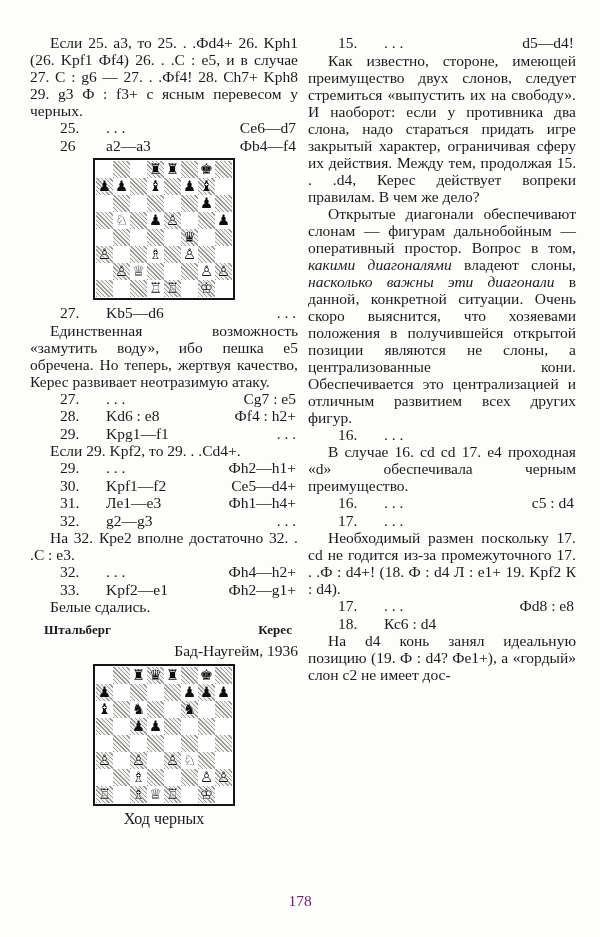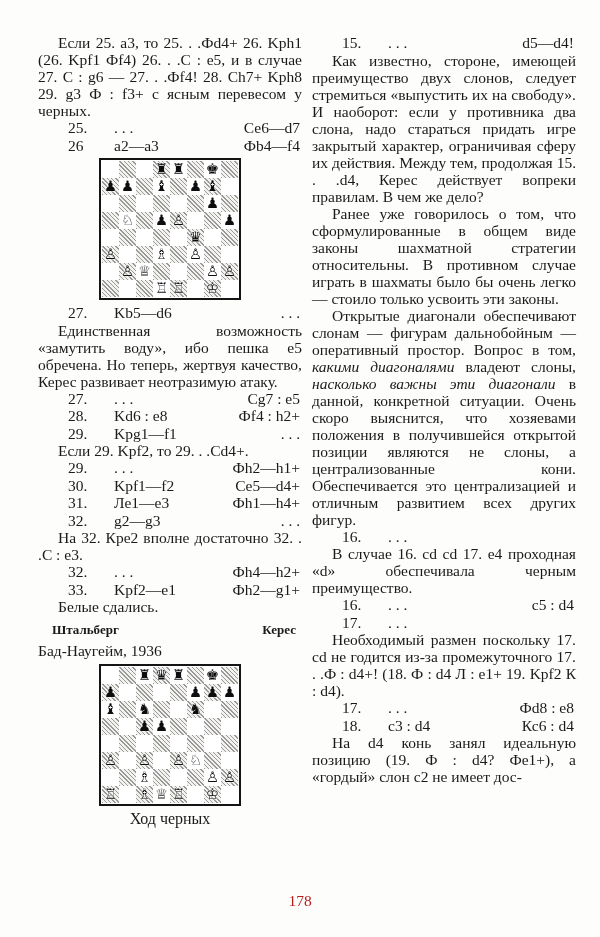--- a/index.html
+++ b/index.html
@@ -5,21 +5,21 @@
   html,body{margin:0;padding:0;}
   body{
     width:600px;height:937px;
     background:#fdfdfb;
     font-family:"Liberation Serif", serif;
     font-size:15.5px;
     color:#1a1a1a;
     position:relative;
     overflow:hidden;
   }
-  .page{ padding:34px 24px 0 30px; display:flex; gap:10px;margin-left:8px; }
+  .page{ padding:34px 24px 0 30px; display:flex; gap:10px; }
   .col{ width:268px; }
   p{ margin:0; text-align:justify; text-indent:20px; line-height:17px; }
   .it{ font-style:italic; }
 
   .mv{ display:flex; line-height:17.5px; padding-left:30px; }
   .mv .n{ flex:0 0 46px; }
   .mv .w{ flex:1; }
   .mv .b{ flex:0 0 auto; text-align:center; padding-right:2px; }
 
   .board-wrap{ display:flex; flex-direction:column; align-items:center; margin:4px 0; }
@@ -38,25 +38,25 @@
   .pc{
     font-family:"DejaVu Sans", sans-serif;
     font-size:14.5px; line-height:17px; color:#0d0d0d;
     text-shadow:0 0 1px #fff,0 0 2px #fff,0 0 2px #fff;
   }
   .game-header{
     display:flex; justify-content:space-between;
     font-weight:bold; font-size:13px; line-height:22px;
     padding:4px 6px 0 14px;
   }
-  .game-sub{ text-align:left; line-height:19px; }
+  .game-sub{ text-align:right; line-height:19px; }
   .caption{ text-align:right; line-height:19px; margin-top:3px; font-size:16px; }
   .pageno{
     position:absolute; left:0; right:0; top:892px;
-    text-align:center; font-size:15.5px; color:#b91c1c;
+    text-align:center; font-size:15.5px; color:#701a75;
   }
 </style>
 </head>
 <body>
 
 <div class="page">
 
   <div class="col">
     <p>Если 25. а3, то 25. . .Фd4+ 26. Kph1 (26. Kpf1 Фf4) 26. . .С : е5, и в случае 27. С : g6 — 27. . .Фf4! 28. Ch7+ Kph8 29. g3 Ф : f3+ с ясным перевесом у черных.</p>
 
@@ -378,21 +378,20 @@
   </div>
 
   <div class="col">
     <div class="mv">
       <span class="n">15.</span>
       <span class="w">. . .</span>
       <span class="b">d5—d4!</span>
     </div>
 
     <p>Как известно, стороне, имеющей преимущество двух слонов, следует стремиться «выпустить их на свободу». И наоборот: если у противника два слона, надо стараться придать игре закрытый характер, ограничивая сферу их действия. Между тем, продолжая 15. . .d4, Керес действует вопреки правилам. В чем же дело?</p>
-    <p>Ранее уже говорилось о том, что сформулированные в общем виде законы шахматной стратегии относительны. В противном случае играть в шахматы было бы очень легко — стоило только усвоить эти законы.</p>
 
     <p><span>Открытые диагонали обеспечивают слонам — фигурам дальнобойным — оперативный простор. Вопрос в том, </span><span class="it">какими диагоналями</span><span> владеют слоны, </span><span class="it">насколько важны эти диагонали</span><span> в данной, конкретной ситуации. Очень скоро выяснится, что хозяевами положения в получившейся открытой позиции являются не слоны, а централизованные кони. Обеспечивается это централизацией и отличным развитием всех других фигур.</span></p>
 
     <div class="mv">
       <span class="n">16.</span>
       <span class="b">. . .</span>
     </div>
 
     <p>В случае 16. cd cd 17. е4 проходная «d» обеспечивала черным преимущество.</p>
 
@@ -408,21 +407,20 @@
 
     <p>Необходимый размен поскольку 17. cd не годится из-за промежуточного 17. . .Ф : d4+! (18. Ф : d4 Л : е1+ 19. Kpf2 К : d4).</p>
 
     <div class="mv">
       <span class="n">17.</span>
       <span class="w">. . .</span>
       <span class="b">Фd8 : e8</span>
     </div>
     <div class="mv">
       <span class="n">18.</span>
-      <span class="w">c3 : d4</span>
       <span class="b">Кс6 : d4</span>
     </div>
 
     <p>На d4 конь занял идеальную позицию (19. Ф : d4? Фе1+), а «гордый» слон с2 не имеет дос-</p>
   </div>
 </div>
 
 <div class="pageno">178</div>
 
 </body></html>

